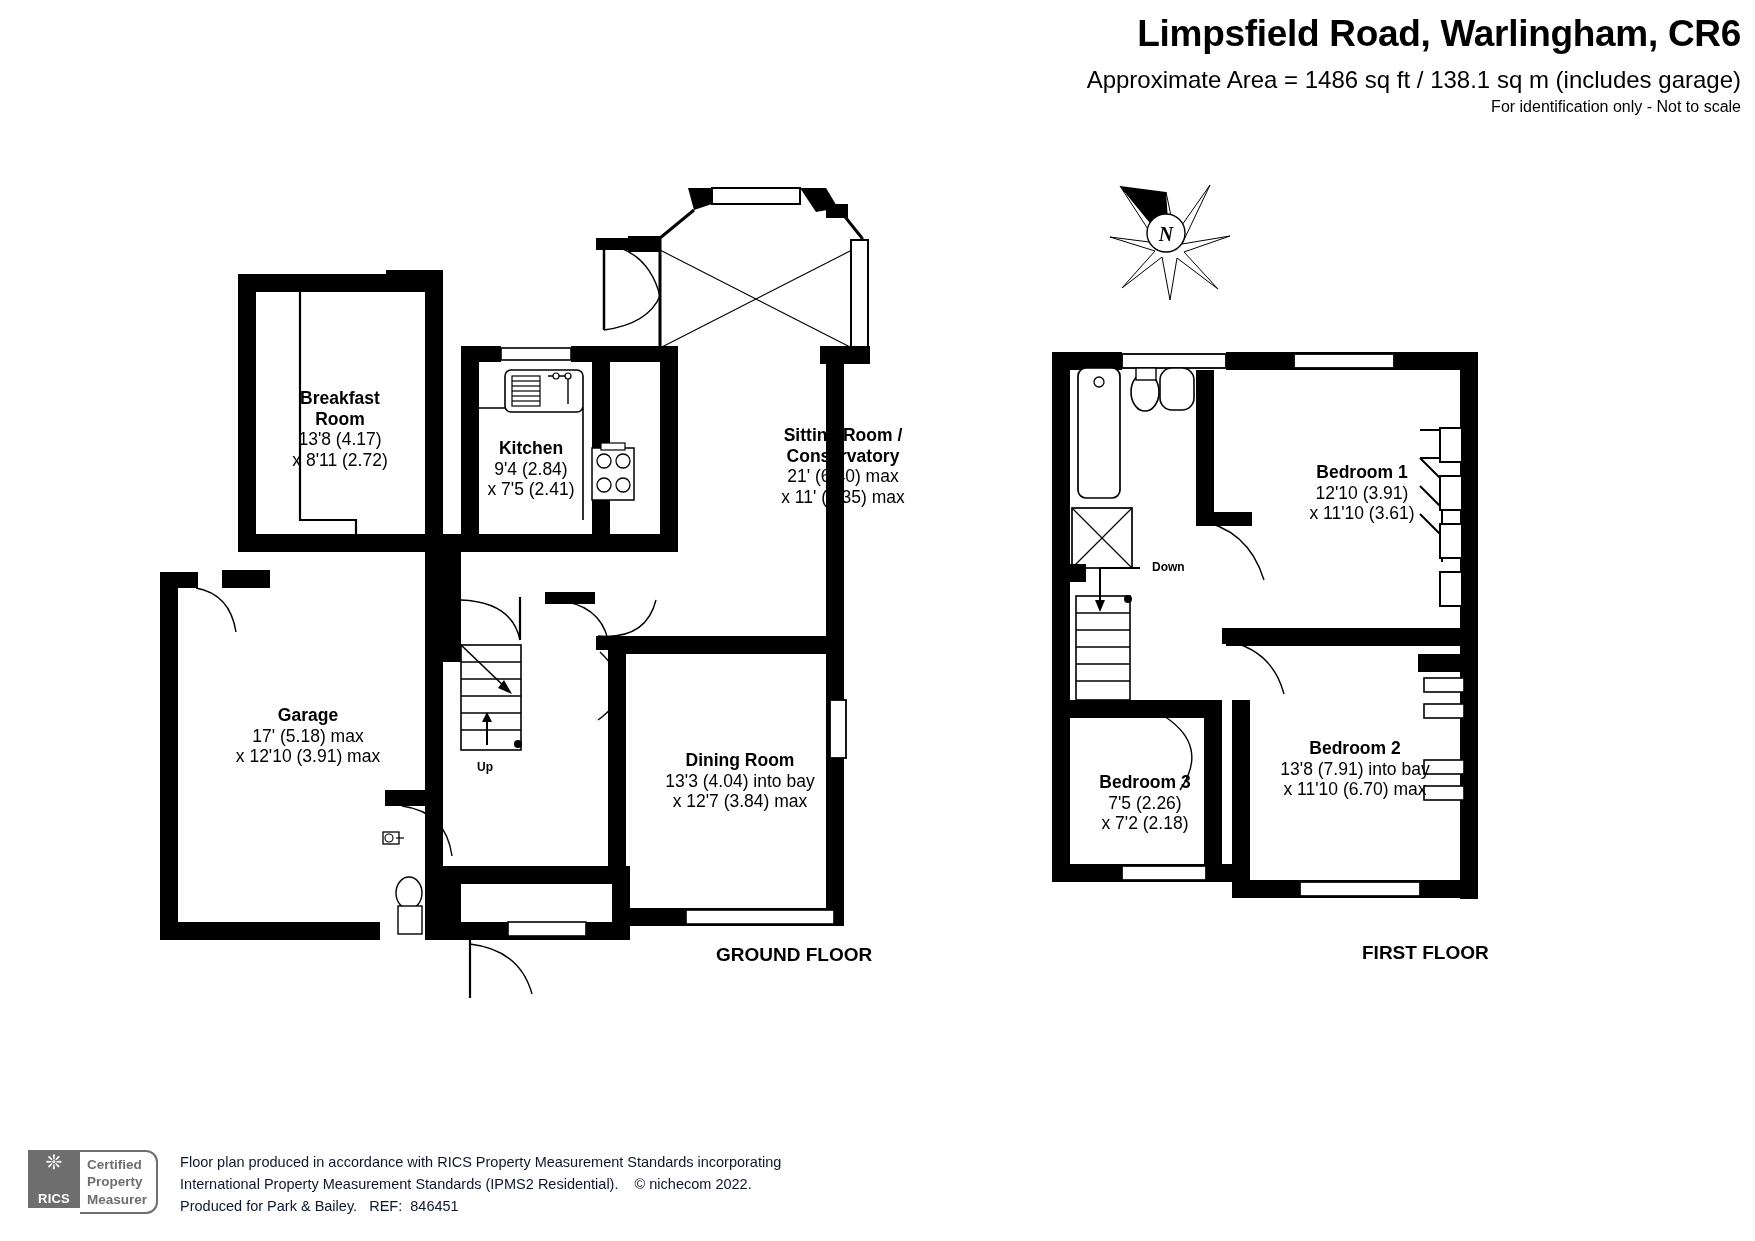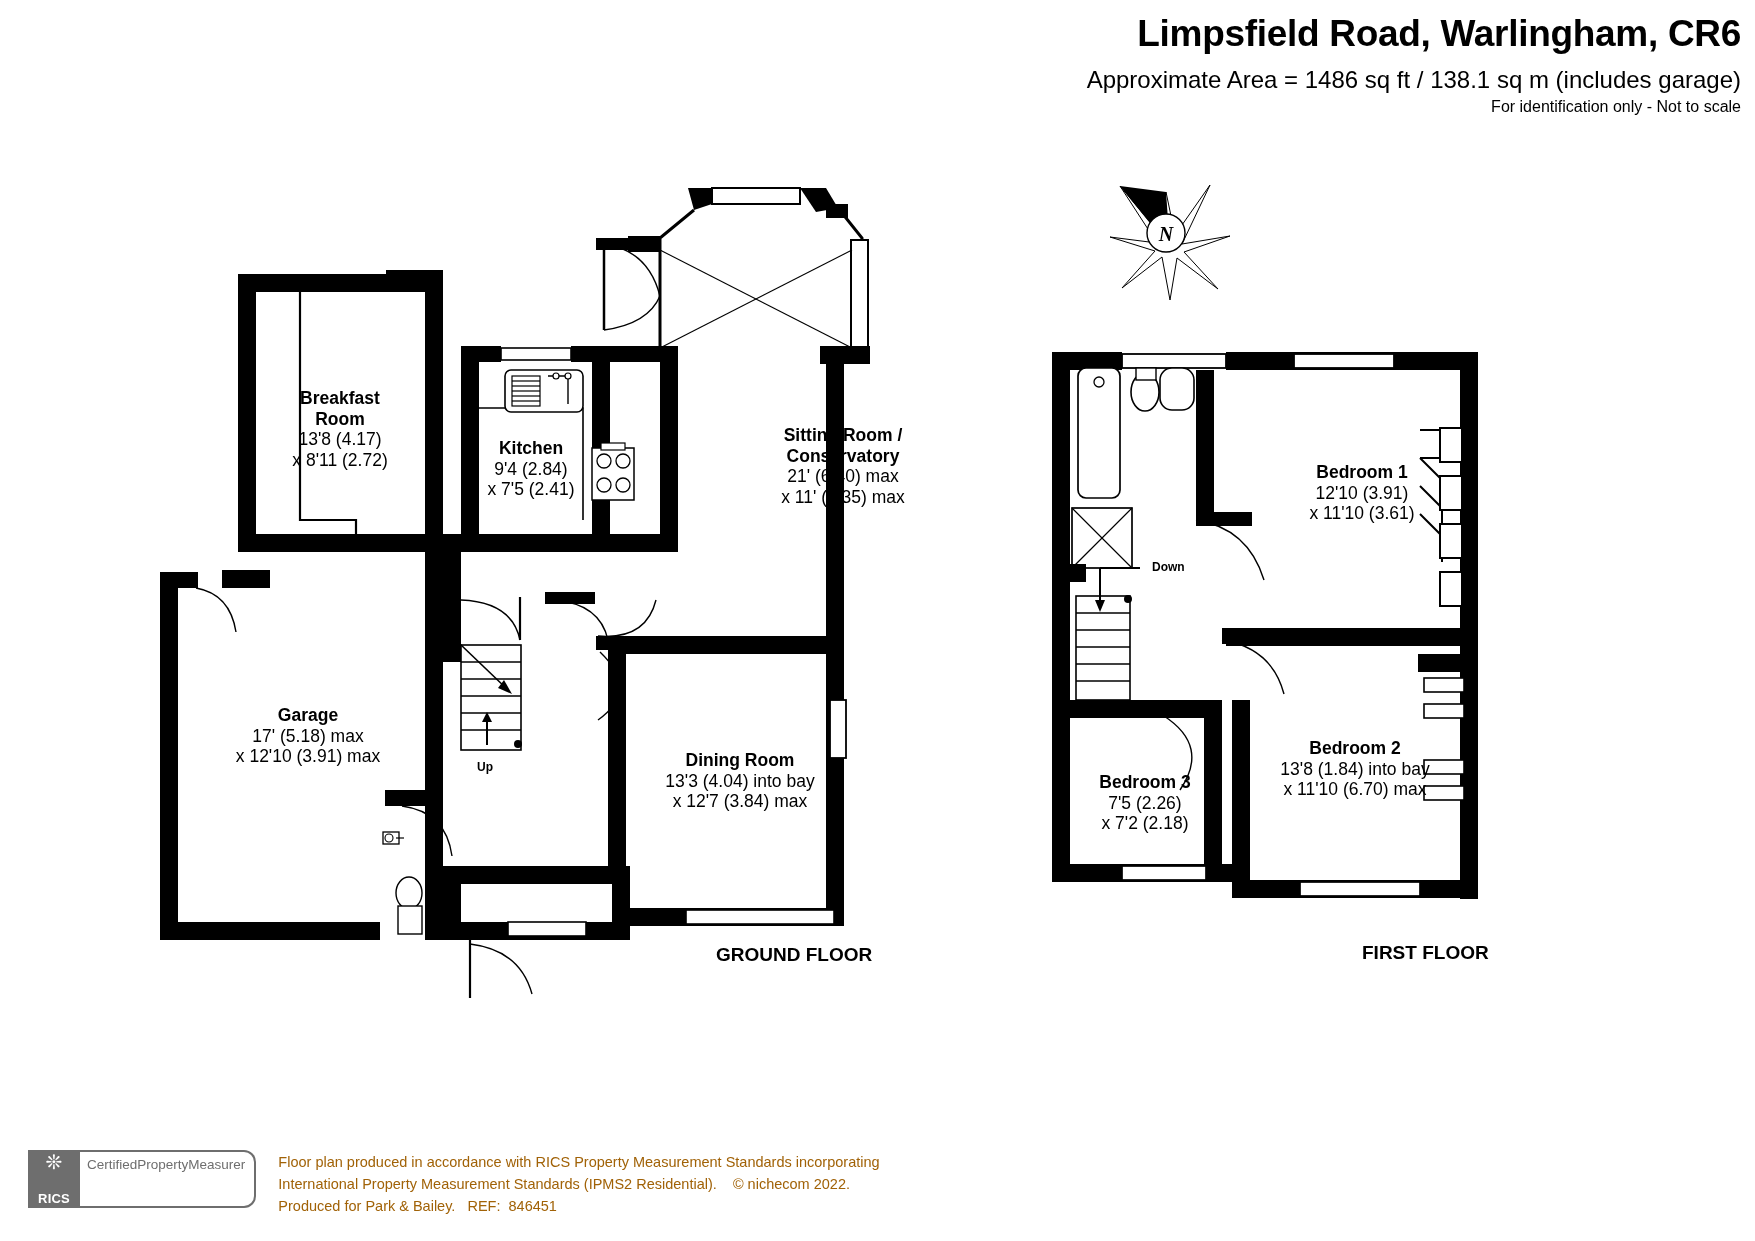--- a/index.html
+++ b/index.html
@@ -18,23 +18,23 @@
 
   svg.plan{position:absolute;left:0;top:0;width:1755px;height:1241px;}
 
   .foot{position:absolute;left:28px;top:1150px;display:flex;align-items:flex-start;}
   .rics{display:flex;align-items:stretch;}
   .rics .sq{width:52px;height:58px;background:#6e6e6e;display:flex;
             flex-direction:column;align-items:center;justify-content:center;}
   .rics .sq .mark{color:#fff;font-size:20px;line-height:1;font-family:"Liberation Serif",serif;}
   .rics .sq .nm{color:#fff;font-size:13px;font-weight:bold;margin-top:19px;letter-spacing:0.2px;}
   .rics .bx{border:2px solid #6e6e6e;border-left:none;border-radius:0 12px 12px 0;
-            padding:4px 9px 4px 7px;color:#6e6e6e;font-size:13.5px;font-weight:normal;
-            line-height:1.28;display:flex;flex-direction:row;justify-content:center;}
-  .foottxt{margin-left:22px;color:#a16207;font-size:14.5px;line-height:1.5;padding-top:2px;}
+            padding:4px 9px 4px 7px;color:#6e6e6e;font-size:13.5px;font-weight:bold;
+            line-height:1.28;display:flex;flex-direction:column;justify-content:center;}
+  .foottxt{margin-left:22px;color:#0f172a;font-size:14.5px;line-height:1.5;padding-top:2px;}
   .foottxt .ln{white-space:pre;}
 </style>
 </head>
 <body>
 
 <div class="hdr">
   <div class="title">Limpsfield Road, Warlingham, CR6</div>
   <div class="area">Approximate Area = 1486 sq ft / 138.1 sq m (includes garage)</div>
   <div class="ident">For identification only - Not to scale</div>
 </div>
@@ -295,21 +295,21 @@
 <div class="floortag" style="left:716px;top:944px;">GROUND FLOOR</div>
 
 <div class="lbl" style="left:1258px;top:462px;width:208px;">
   <div class="rn">Bedroom 1</div>
   <div class="dm">12'10 (3.91)</div>
   <div class="dm">x 11'10 (3.61)</div>
 </div>
 
 <div class="lbl" style="left:1232px;top:738px;width:246px;">
   <div class="rn">Bedroom 2</div>
-  <div class="dm">13'8 (1.84) into bay</div>
+  <div class="dm">13'8 (7.91) into bay</div>
   <div class="dm">x 11'10 (6.70) max</div>
 </div>
 
 <div class="lbl" style="left:1058px;top:772px;width:174px;">
   <div class="rn">Bedroom 3</div>
   <div class="dm">7'5 (2.26)</div>
   <div class="dm">x 7'2 (2.18)</div>
 </div>
 
 <div class="updown" style="left:1152px;top:560px;">Down</div>

